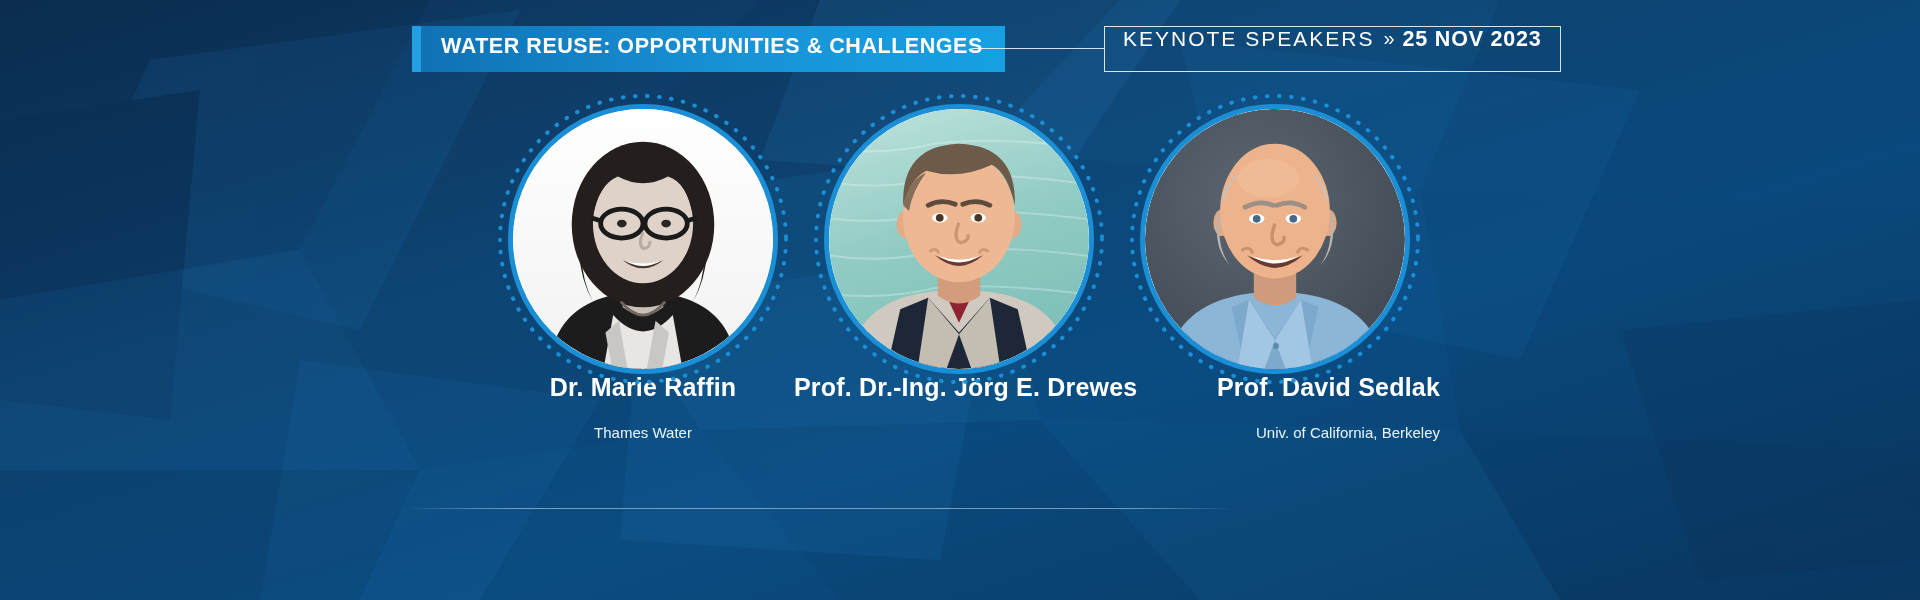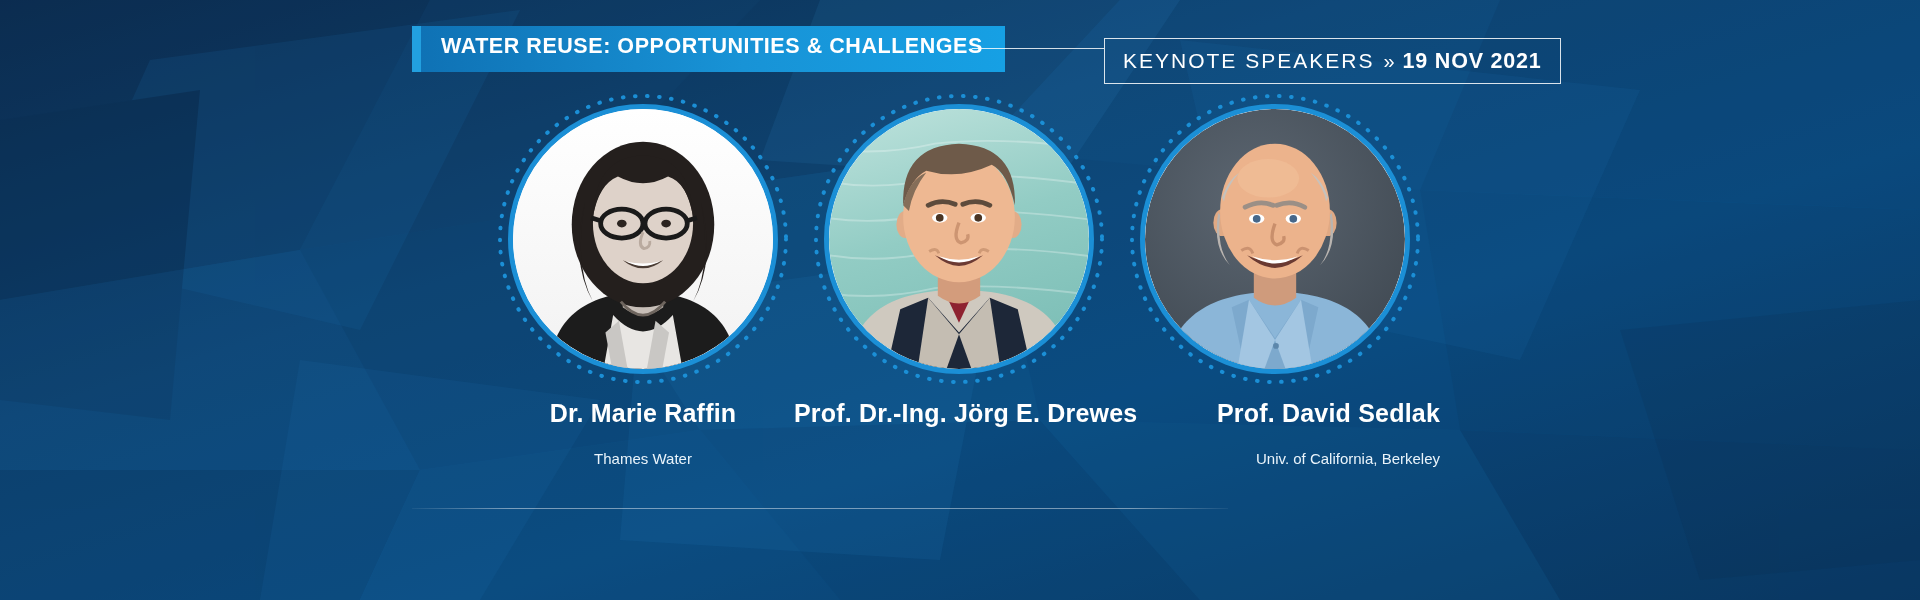--- a/index.html
+++ b/index.html
@@ -49,23 +49,22 @@
   .connector {
     position:absolute;
     left:972px; top:48px;
     width:132px; height:1px;
     background:rgba(255,255,255,0.82);
   }
   .keynote-box {
     position:absolute; left:1104px; top:26px;
     height:46px;
     border:1px solid rgba(255,255,255,0.85);
-    display:flex; align-items:center;
+    display:flex; align-items:flex-start;
     padding:0 18px;
-    margin-top:12px;
   }
   .keynote-label {
     color:#ffffff; font-size:21px; font-weight:300;
     letter-spacing:2.0px; white-space:nowrap;
   }
   .keynote-chev {
     color:#ffffff; font-size:20px; margin:0 8px 0 9px;
   }
   .keynote-date {
     color:#ffffff; font-size:21.5px; font-weight:bold;
@@ -95,21 +94,20 @@
     position:absolute; left:0; top:0;
     width:270px; height:270px;
     border-radius:50%;
     border:5px solid #1b8fd6;
     overflow:hidden;
     background:#ffffff;
   }
   .avatar svg { display:block; width:100%; height:100%; }
 
   .sp-name {
-    margin-top:26px;
     color:#ffffff;
     font-size:25px;
     font-weight:bold;
     letter-spacing:0.2px;
     white-space:nowrap;
     line-height:1.1;
   }
   .sp-affil {
     margin-top:22px;
     color:#eaf4fb;
@@ -176,21 +174,21 @@
         <span class="title-text">WATER REUSE: OPPORTUNITIES &amp; CHALLENGES</span>
       </div>
     </div>
   </div>
 
   <div class="connector"></div>
 
   <div class="keynote-box">
     <span class="keynote-label">KEYNOTE SPEAKERS</span>
     <span class="keynote-chev">»</span>
-    <span class="keynote-date">19 NOV 2021</span>
+    <span class="keynote-date">25 NOV 2023</span>
   </div>
 
   <div class="speakers">
 
     <div class="speaker sp-0">
       <div class="avatar-holder">
         <svg class="dot-ring" viewBox="0 0 292 292" aria-hidden="true">
           <circle cx="146" cy="146" r="143" fill="none" stroke="#1b8fd6" stroke-width="4" stroke-linecap="round" stroke-dasharray="0.6 11.5"></circle>
         </svg>
         <div class="avatar">

